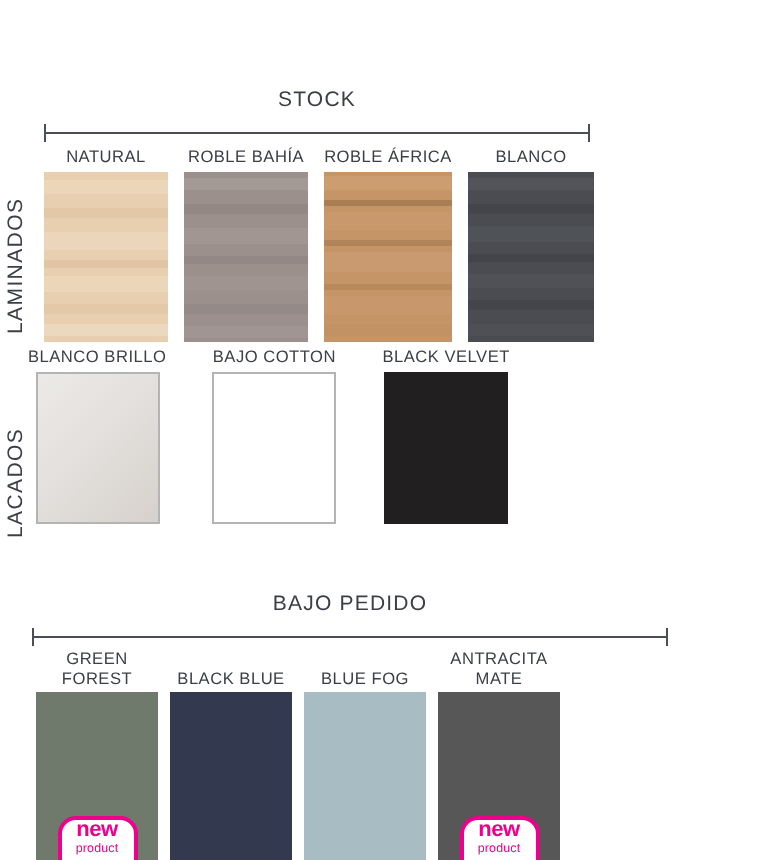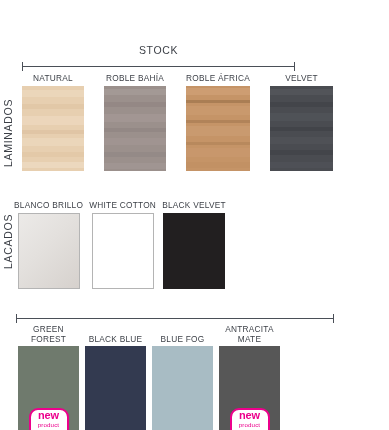--- a/index.html
+++ b/index.html
@@ -154,21 +154,21 @@
     <div class="section-title">STOCK</div>
     <div class="dim-line">
       <div class="bar"></div>
       <div class="cap left"></div>
       <div class="cap right"></div>
     </div>
   </div>
 
   <div class="vlabel" style="left:2px; top:58px; height:86px;">LAMINADOS</div>
 
-  <div class="swatch-row" style="left:22px; top:42px; gap:20px;align-items:center;">
+  <div class="swatch-row" style="left:22px; top:42px; gap:8px;align-items:center;">
 
     <div class="swatch">
       <div class="swatch-label">NATURAL</div>
       <div class="swatch-chip" style="width:62px; height:85px; background:#e7cfb0;">
         <svg class="grain" width="62" height="85" viewBox="0 0 62 85" preserveAspectRatio="none">
           <rect width="62" height="85" fill="#e7cfb0"></rect>
           <rect y="4" width="62" height="7" fill="#ecd7bd" opacity="0.8"></rect>
           <rect y="18" width="62" height="5" fill="#dec2a0" opacity="0.55"></rect>
           <rect y="30" width="62" height="9" fill="#eed9c0" opacity="0.7"></rect>
           <rect y="44" width="62" height="4" fill="#d9bc99" opacity="0.5"></rect>
@@ -206,62 +206,63 @@
           <rect y="34" width="64" height="3" fill="#9a6f49" opacity="0.45"></rect>
           <rect y="40" width="64" height="10" fill="#cb9d73" opacity="0.65"></rect>
           <rect y="56" width="64" height="3" fill="#a4784f" opacity="0.4"></rect>
           <rect y="62" width="64" height="9" fill="#c99a6f" opacity="0.6"></rect>
           <rect y="76" width="64" height="6" fill="#c08e62" opacity="0.55"></rect>
         </svg>
       </div>
     </div>
 
     <div class="swatch">
-      <div class="swatch-label">VELVET</div>
+      <div class="swatch-label">BLANCO</div>
       <div class="swatch-chip" style="width:63px; height:85px; background:#4a4c51;">
         <svg class="grain" width="63" height="85" viewBox="0 0 63 85" preserveAspectRatio="none">
           <rect width="63" height="85" fill="#4a4c51"></rect>
           <rect y="3" width="63" height="6" fill="#56585d" opacity="0.7"></rect>
           <rect y="16" width="63" height="5" fill="#3f4146" opacity="0.6"></rect>
           <rect y="27" width="63" height="8" fill="#54565b" opacity="0.6"></rect>
           <rect y="41" width="63" height="4" fill="#3d3f44" opacity="0.6"></rect>
           <rect y="51" width="63" height="7" fill="#53555a" opacity="0.6"></rect>
           <rect y="64" width="63" height="5" fill="#3e4045" opacity="0.55"></rect>
           <rect y="76" width="63" height="6" fill="#52545a" opacity="0.6"></rect>
         </svg>
       </div>
     </div>
 
   </div>
 
   <div class="vlabel" style="left:2px; top:173px; height:72px;">LACADOS</div>
 
-  <div class="swatch-row" style="left:14px; top:169px; gap:6px;">
+  <div class="swatch-row" style="left:14px; top:142px; gap:23px;">
 
     <div class="swatch">
       <div class="swatch-label">BLANCO BRILLO</div>
       <div class="swatch-chip bordered" style="width:62px; height:76px; background:linear-gradient(135deg,#eceae8 0%,#e3e0dd 45%,#d6d1cd 100%);">
       </div>
     </div>
 
     <div class="swatch">
-      <div class="swatch-label">WHITE COTTON</div>
+      <div class="swatch-label">BAJO COTTON</div>
       <div class="swatch-chip bordered" style="width:62px; height:76px; background:#ffffff;">
       </div>
     </div>
 
     <div class="swatch">
       <div class="swatch-label">BLACK VELVET</div>
       <div class="swatch-chip" style="width:62px; height:76px; background:#221f20;">
       </div>
     </div>
 
   </div>
 
   <div class="section-header" style="left:14px; top:264px; width:322px;">
+    <div class="section-title">BAJO PEDIDO</div>
     <div class="dim-line">
       <div class="bar"></div>
       <div class="cap left"></div>
       <div class="cap right"></div>
     </div>
   </div>
 
   <div class="swatch-row" style="left:18px; top:293px; gap:6px; align-items:flex-end;">
 
 

